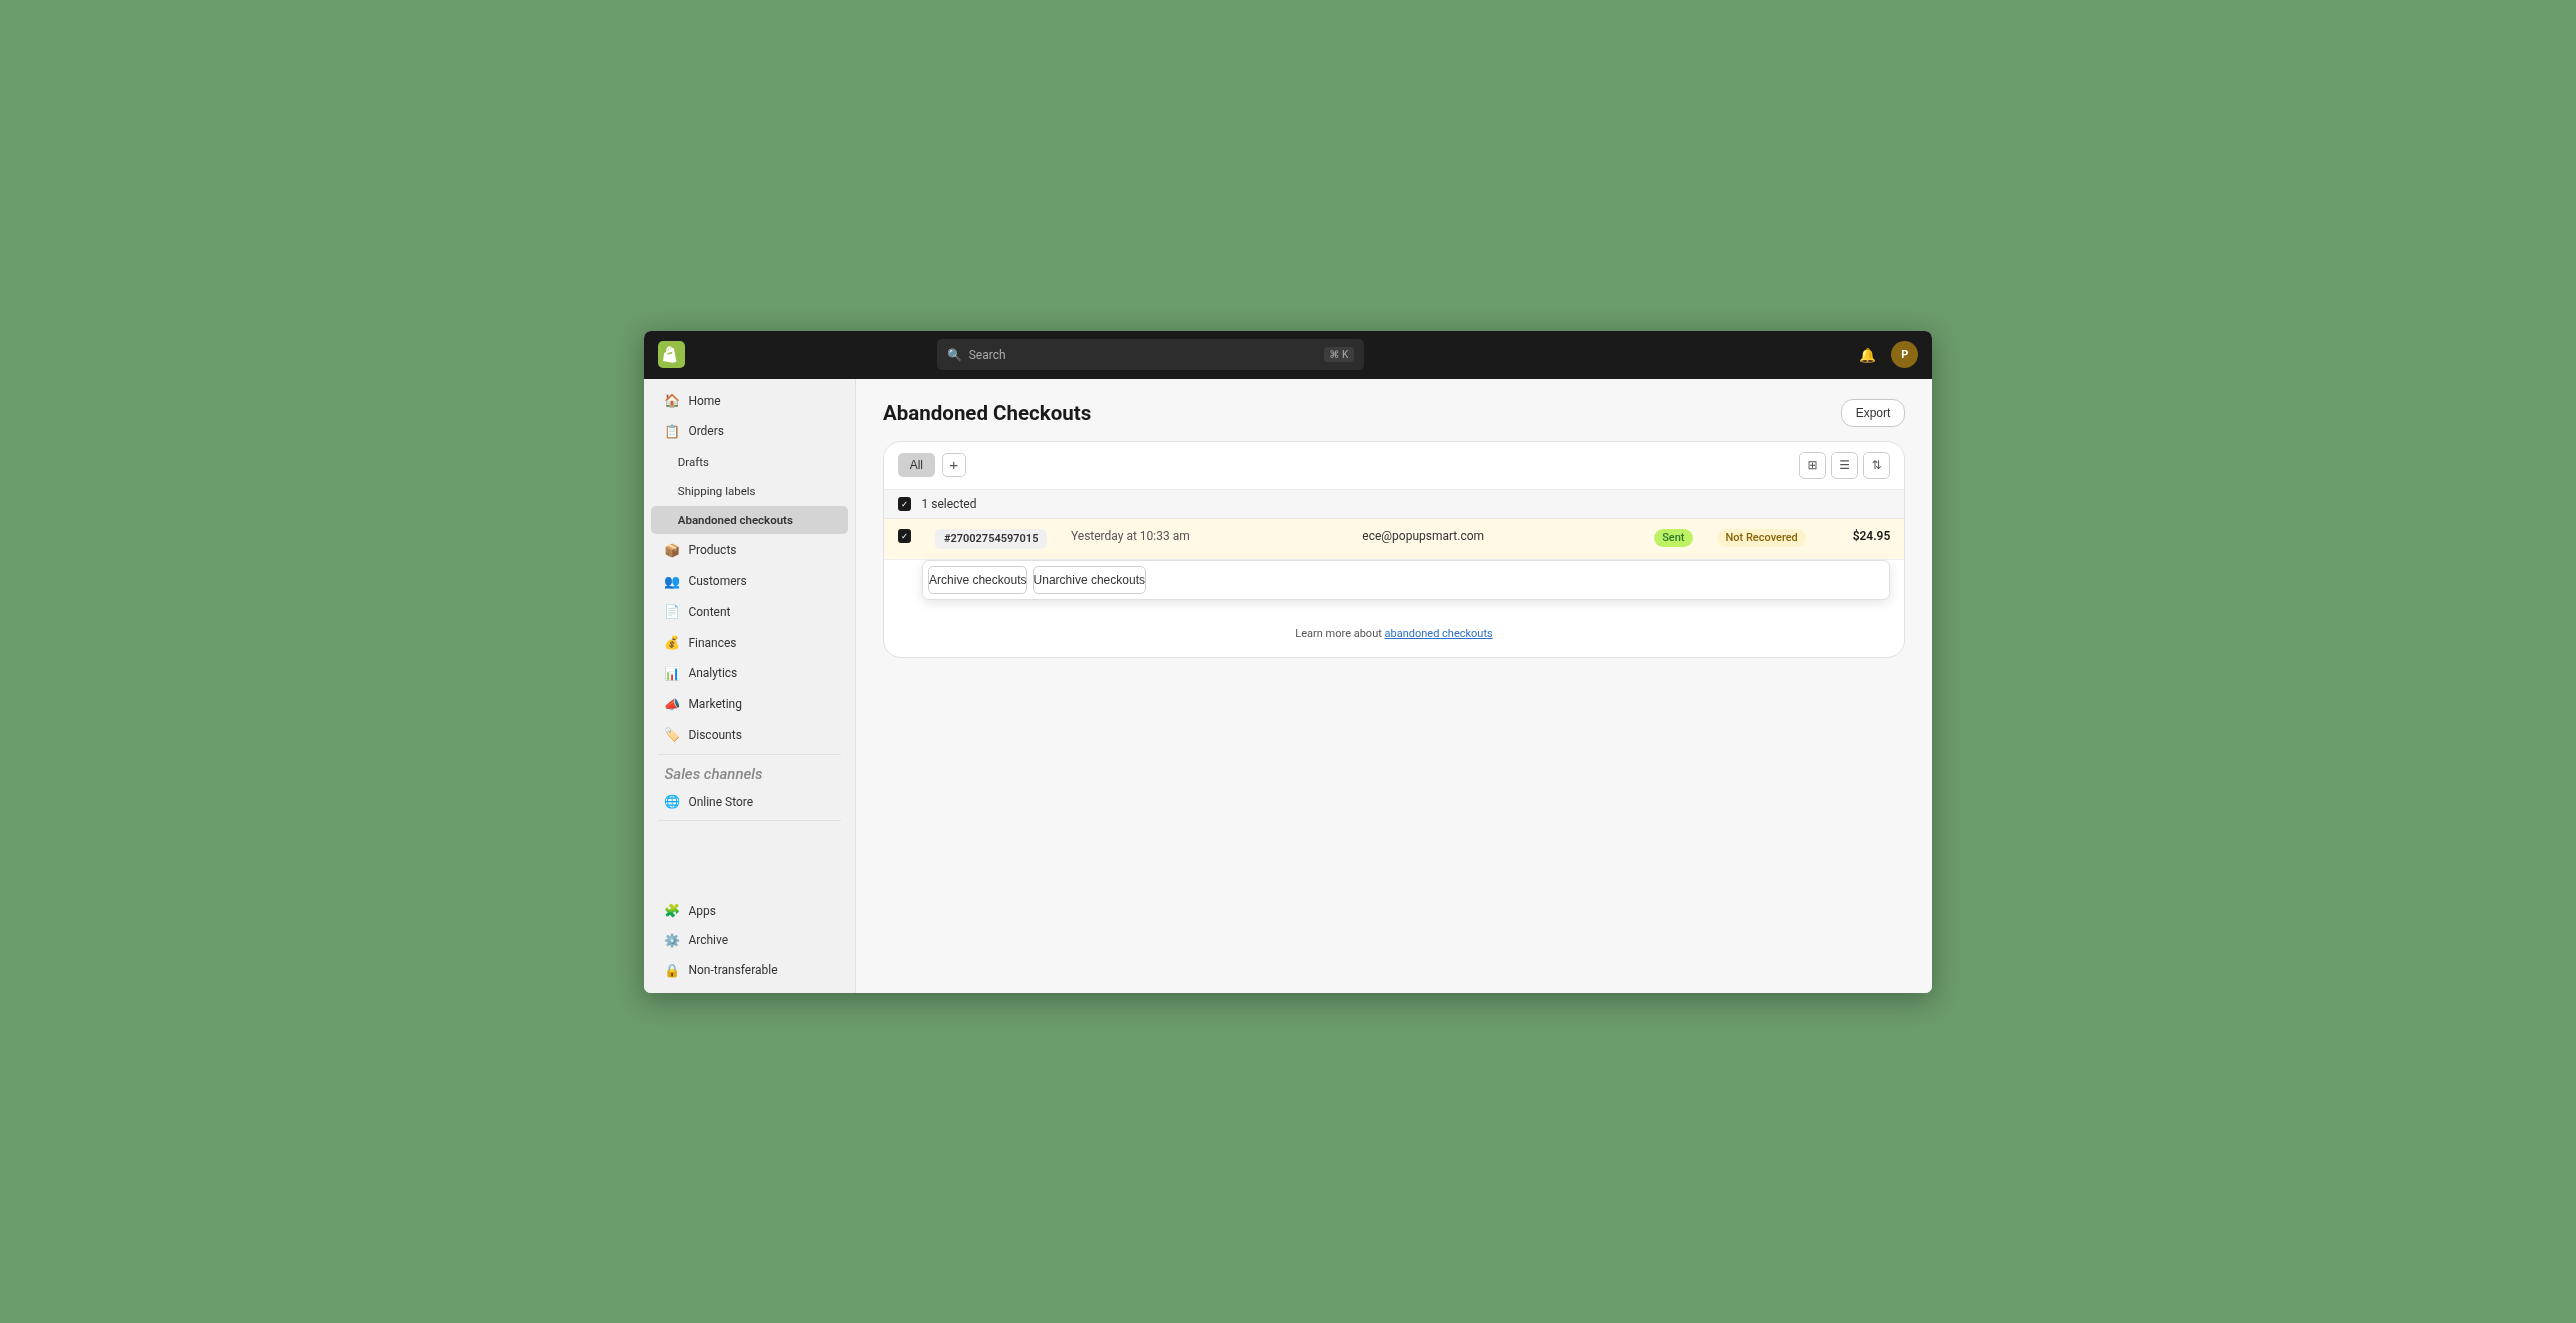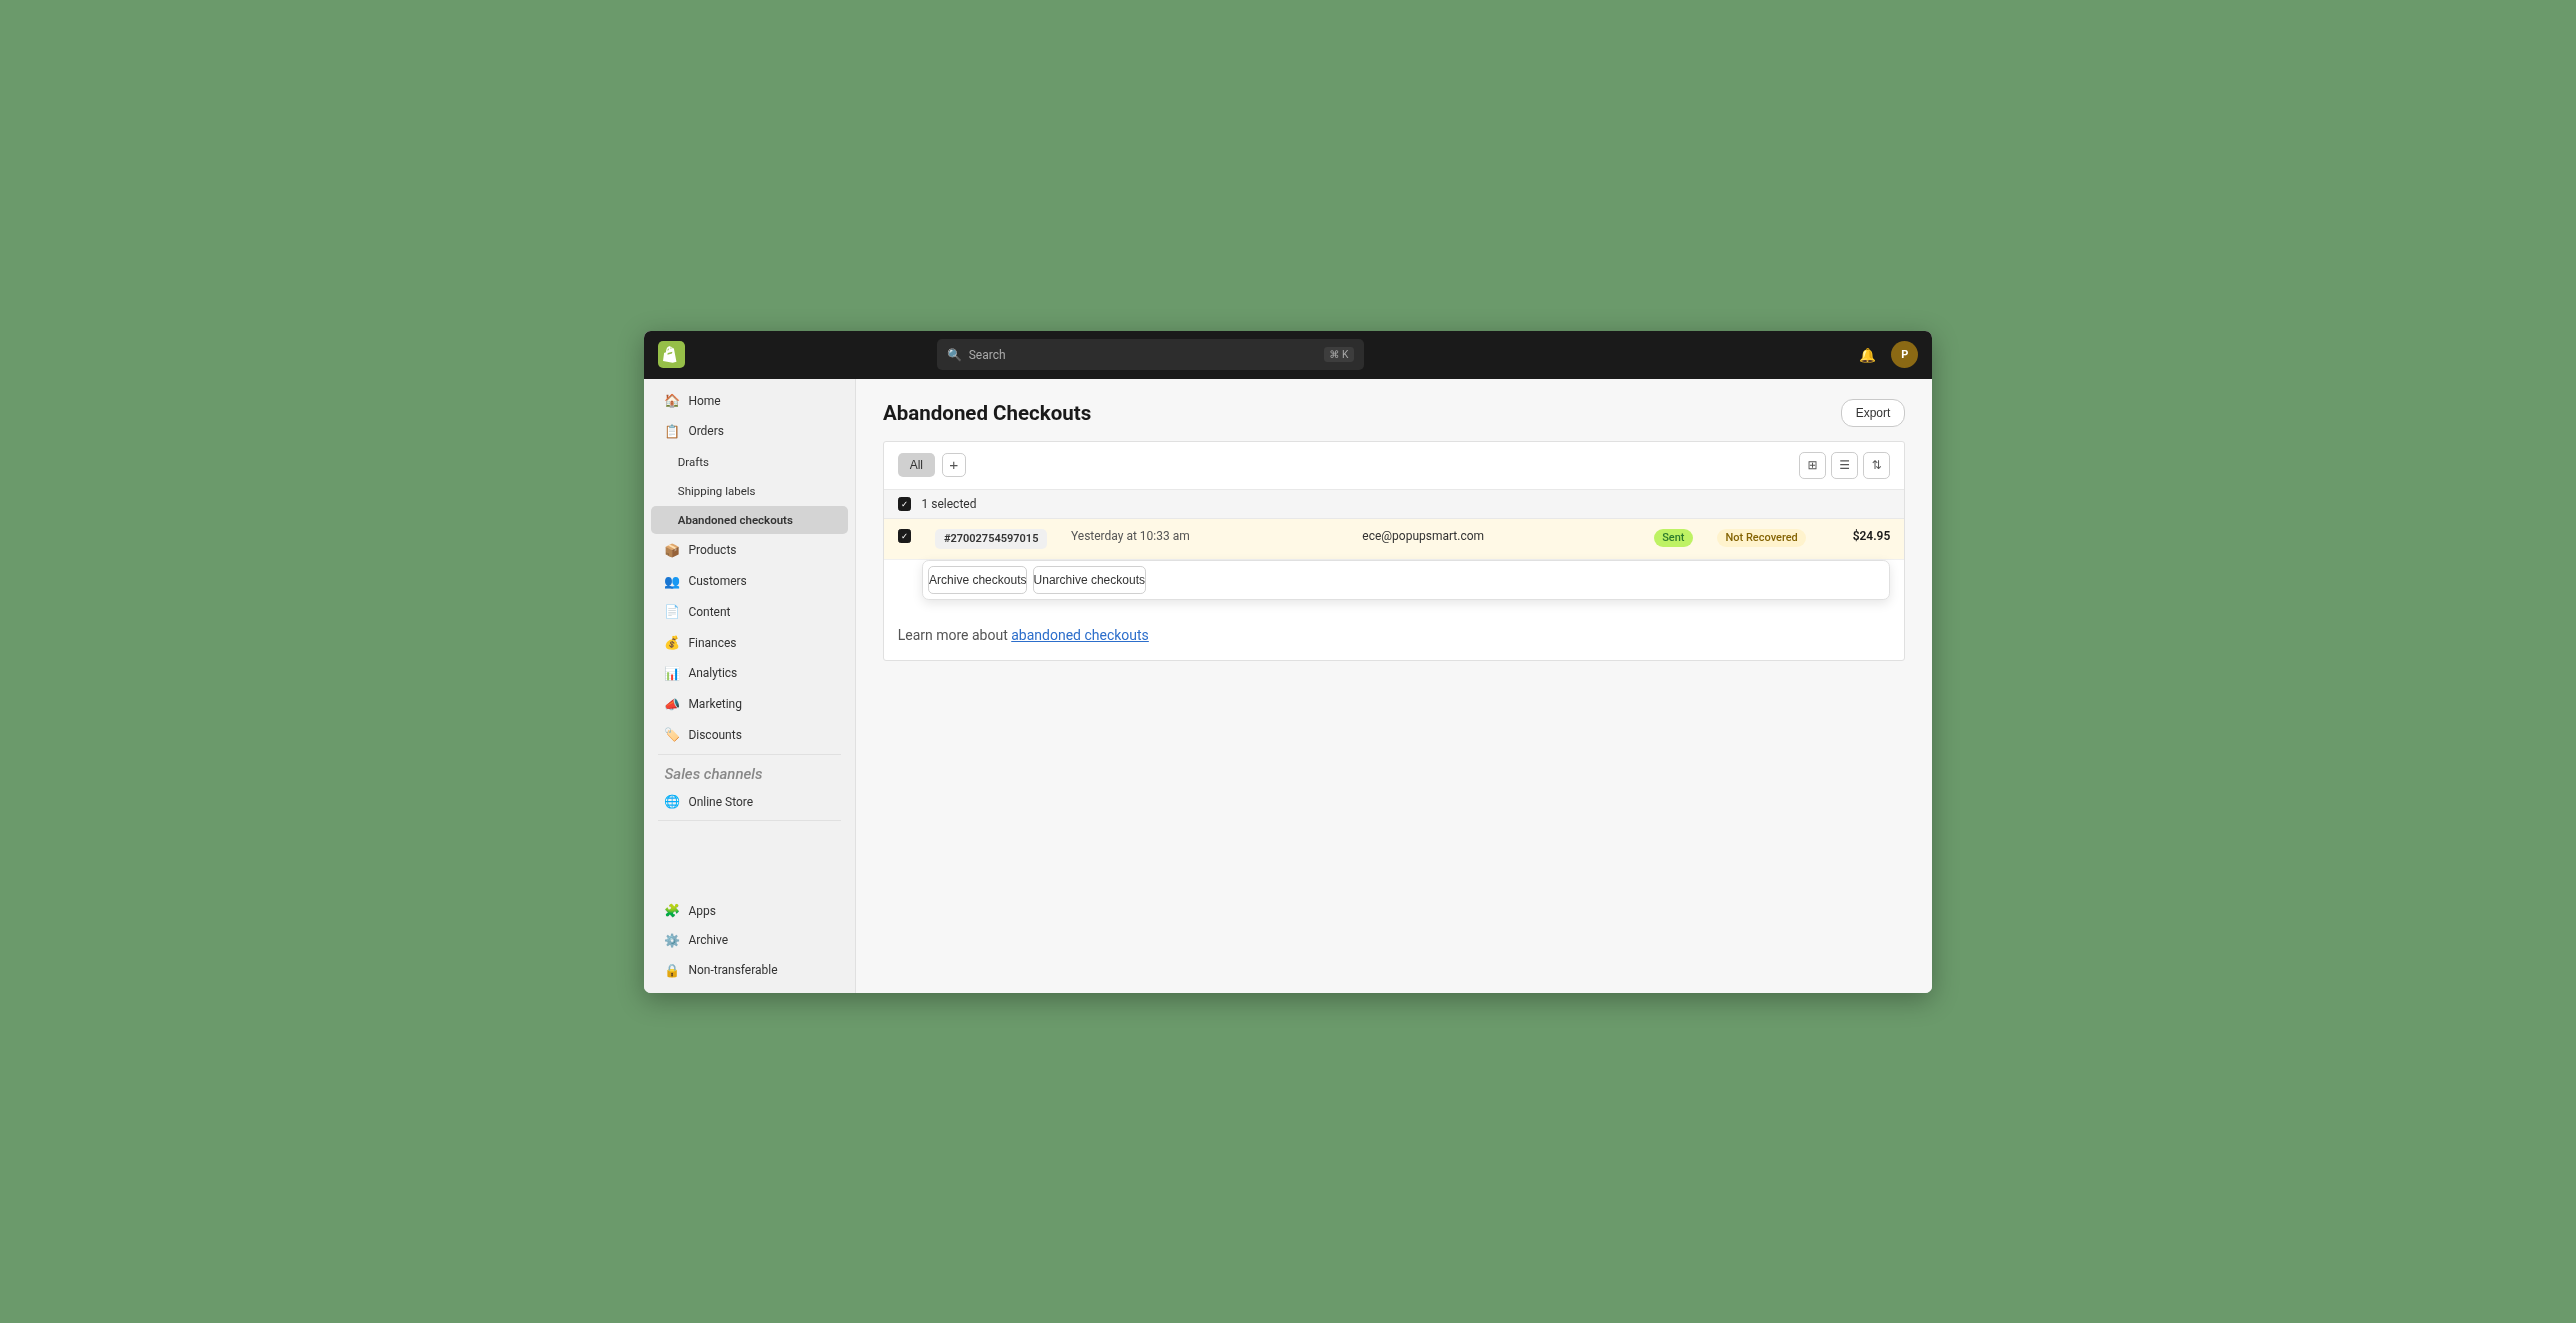--- a/index.html
+++ b/index.html
@@ -191,21 +191,21 @@
       border-radius: 12px;
       padding: 6px 13.7px;
       font-size: 12px;
       cursor: pointer;
       color: #333;
       font-weight: 500;
     }
     
     .table-card {
       background: white;
-      border-radius: 3px;
+      border-radius: 18px;
       border: 0.9px solid #e0e0e0;
       overflow: hidden;
     }
     .table-toolbar {
       display: flex;
       align-items: center;
       padding: 10.2px 13.7px;
       border-bottom: 0.9px solid #e8e8e8;
       gap: 6.8px;
     }
@@ -352,22 +352,23 @@
       border: 0.9px solid #d0d0d0;
       border-radius: 5.1px;
       padding: 6px 0;
       font-size: 12px;
       cursor: pointer;
       color: #333;
     }
     
     .learn-more {
       padding: 17px 13.7px;
-      font-size: 14px;
+      font-size: 11px;
       color: #555;
+      text-align: center;
     }
     .learn-more a {
       color: #2c6ecb;
       text-decoration: underline;
     }
   </style>
 </head>
 <body>
 
 <div class="app-window">

